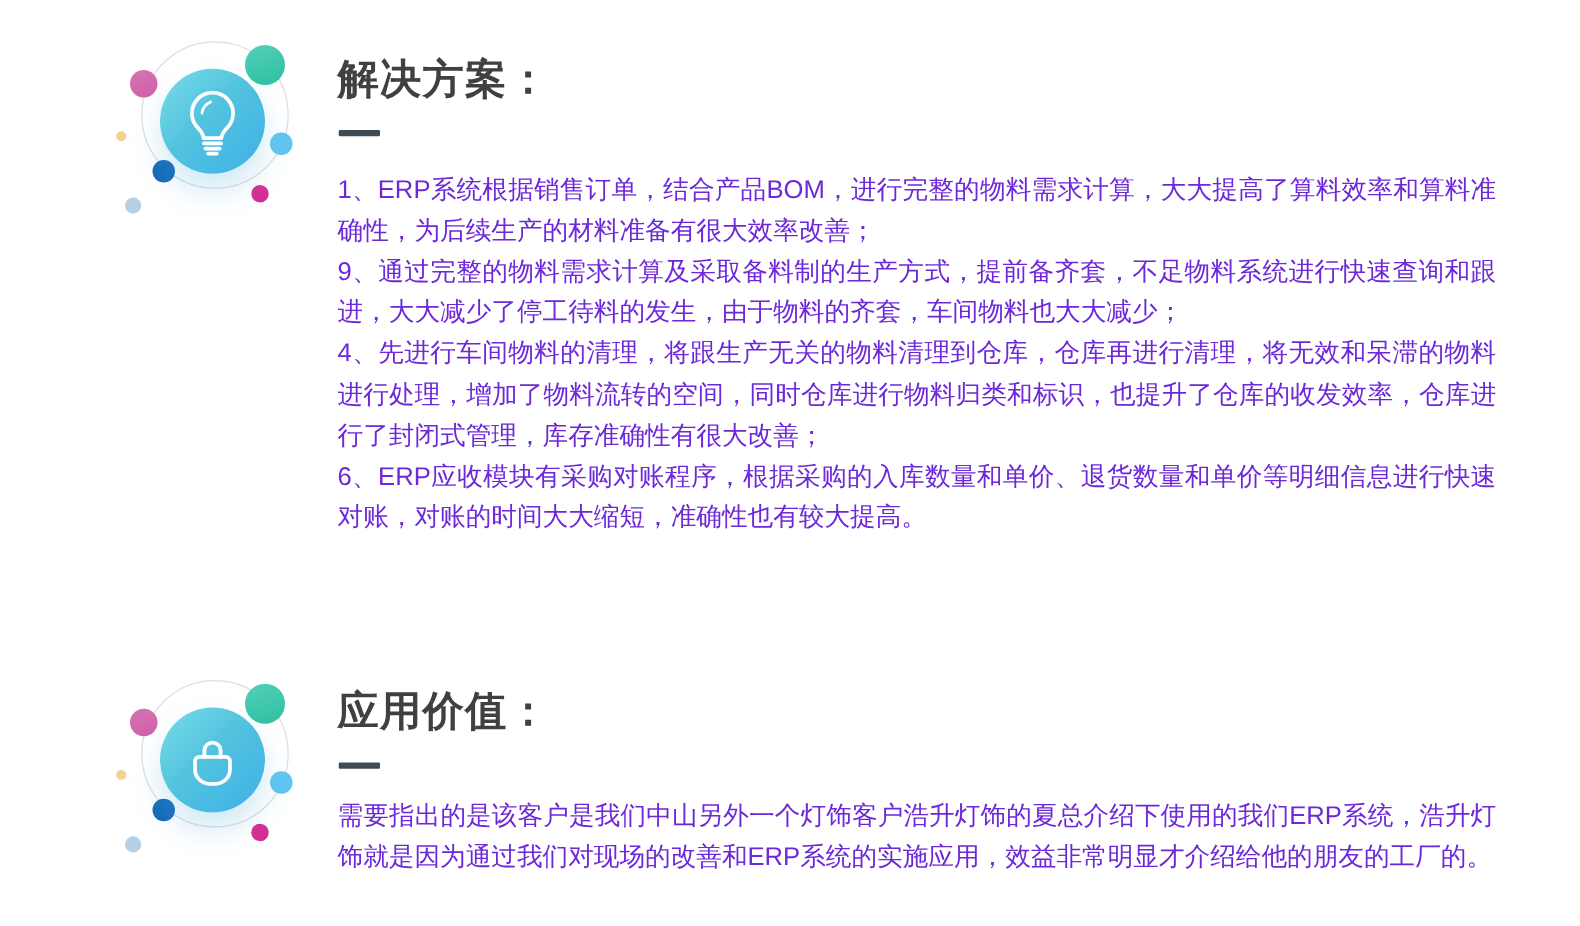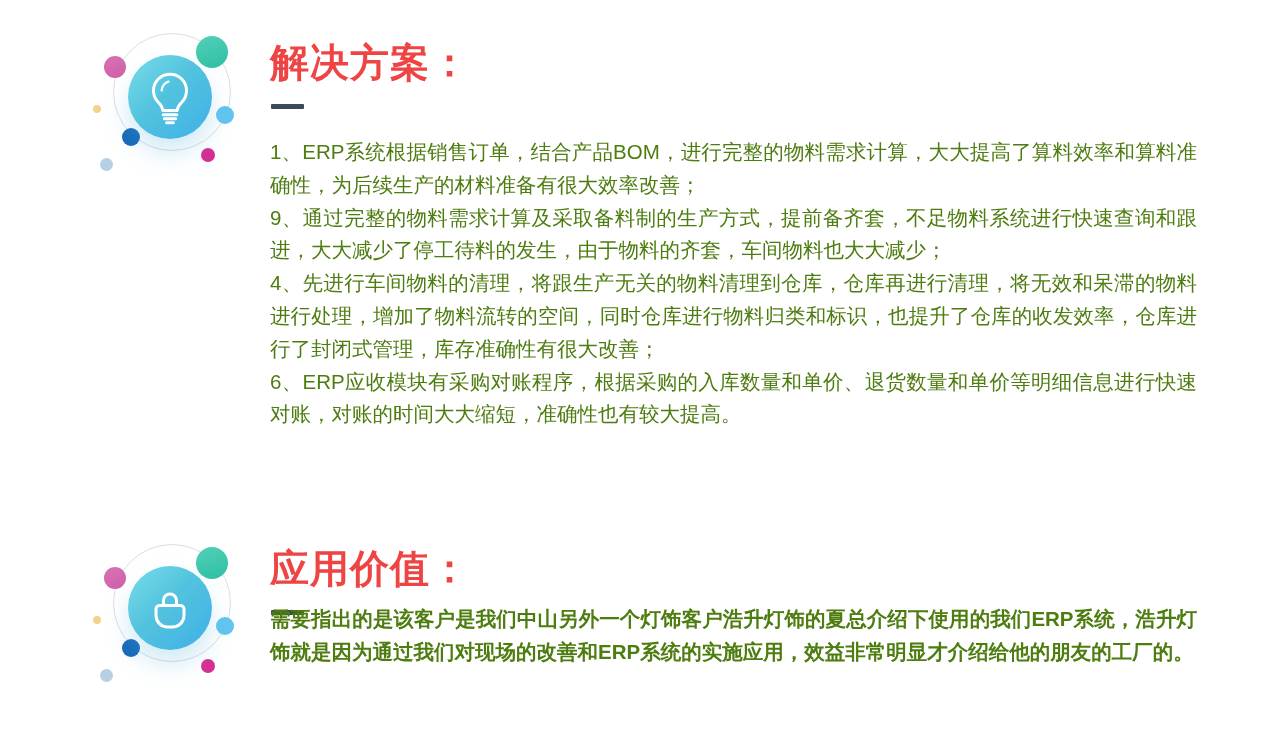--- a/index.html
+++ b/index.html
@@ -40,45 +40,45 @@
   .dot-pink     { left:  18px; top:  30px; width: 22px; height: 22px; background: linear-gradient(160deg, #d773b4, #cf5fa7); }
   .dot-yellow   { left:   7px; top:  79px; width:  8px; height:  8px; background: #f4d28d; }
   .dot-darkblue { left:  36px; top: 102px; width: 18px; height: 18px; background: #1569b8; }
   .dot-lightblue{ left: 130px; top:  80px; width: 18px; height: 18px; background: #62c4f0; }
   .dot-magenta  { left: 115px; top: 122px; width: 14px; height: 14px; background: #d62e93; }
   .dot-steel    { left:  14px; top: 132px; width: 13px; height: 13px; background: #a3c4de; opacity: .8; }
 
   
   .title {
     position: absolute; left: 270px;
-    font-size: 39px; line-height: 38px;
-    font-weight: 700; color: #ef4444;
+    font-size: 33px; line-height: 38px;
+    font-weight: 700; color: #404040;
     letter-spacing: 1px;
     white-space: nowrap;
   }
   .title-solution { top: 44px; }
   .title-value    { top: 550px; text-align: center; }
 
   .dash {
     position: absolute; left: 271px;
     width: 33px; height: 5px;
     background: #3d4b57; border-radius: 1px;
   }
   .dash-solution { top: 104px; }
   .dash-value    { top: 610px; }
 
   .para {
     position: absolute; left: 270px; width: 927px;
     font-size: 20.5px; line-height: 32.8px;
-    color: #4d7c0f;
+    color: #6d28d9;
     text-align: justify;
   }
   .para p { margin: 0; }
   .para-solution { top: 136px; }
-  .para-value    { top: 603px; font-weight: bold; }
+  .para-value    { top: 637px; }
 </style>
 </head>
 <body>
 
 <div class="canvas">
 
   <div class="cluster cluster-solution">
     <div class="ring"></div>
     <div class="dot dot-teal"></div>
     <div class="dot dot-pink"></div>

